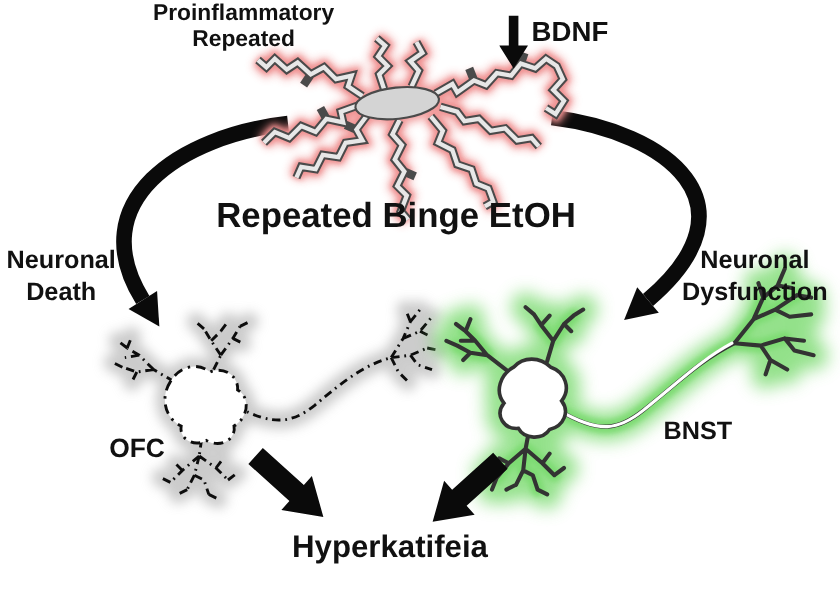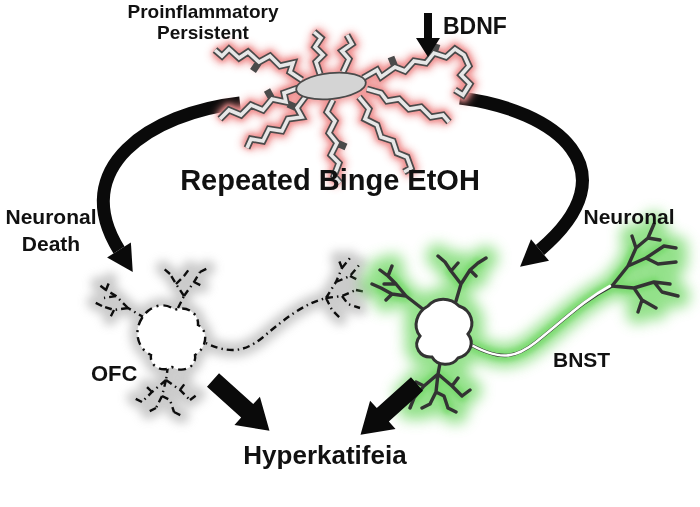--- a/index.html
+++ b/index.html
@@ -99,39 +99,40 @@
     <g>
       <path class="arrow-black" d="M0,-9 L46,-9 L46,-19 L76,0 L46,19 L46,9 L0,9 Z" transform="translate(213,380) rotate(42)"></path>
     </g>
     <g>
       <path class="arrow-black" d="M0,-9 L46,-9 L46,-19 L76,0 L46,19 L46,9 L0,9 Z" transform="translate(417,384) rotate(138)"></path>
     </g>
   </svg>
 
   <div class="lbl" style="left:108px;top:1px;width:190px;font-size:19px;line-height:21px;">
     <div>Proinflammatory</div>
-    <div>Persistent</div>
+    <div>Repeated</div>
   </div>
 
   <div class="bdnf" style="left:416px;top:13px;">
     <svg width="24" height="45" viewBox="0 0 24 45">
       <path class="arrow-black" d="M8,0 H16 V25 H24 L12,44 L0,25 H8 Z"></path>
     </svg>
     <span class="bdnf-text">BDNF</span>
   </div>
 
   <div class="lbl" style="left:140px;top:165px;width:380px;font-size:29px;line-height:30px;">Repeated Binge EtOH</div>
 
   <div class="lbl" style="left:0px;top:203px;width:102px;font-size:21px;line-height:27px;">
     <div>Neuronal</div>
     <div>Death</div>
   </div>
 
   <div class="lbl" style="left:558px;top:203px;width:142px;font-size:21px;line-height:27px;">
     <div>Neuronal</div>
+    <div>Dysfunction</div>
   </div>
 
   <div class="lbl" style="left:91px;top:361px;font-size:22px;text-align:right;">OFC</div>
 
   <div class="lbl" style="left:553px;top:348px;font-size:21px;">BNST</div>
 
   <div class="lbl" style="left:160px;top:441px;width:330px;font-size:26px;line-height:29px;">
     <div>Hyperkatifeia</div>
   </div>
 

